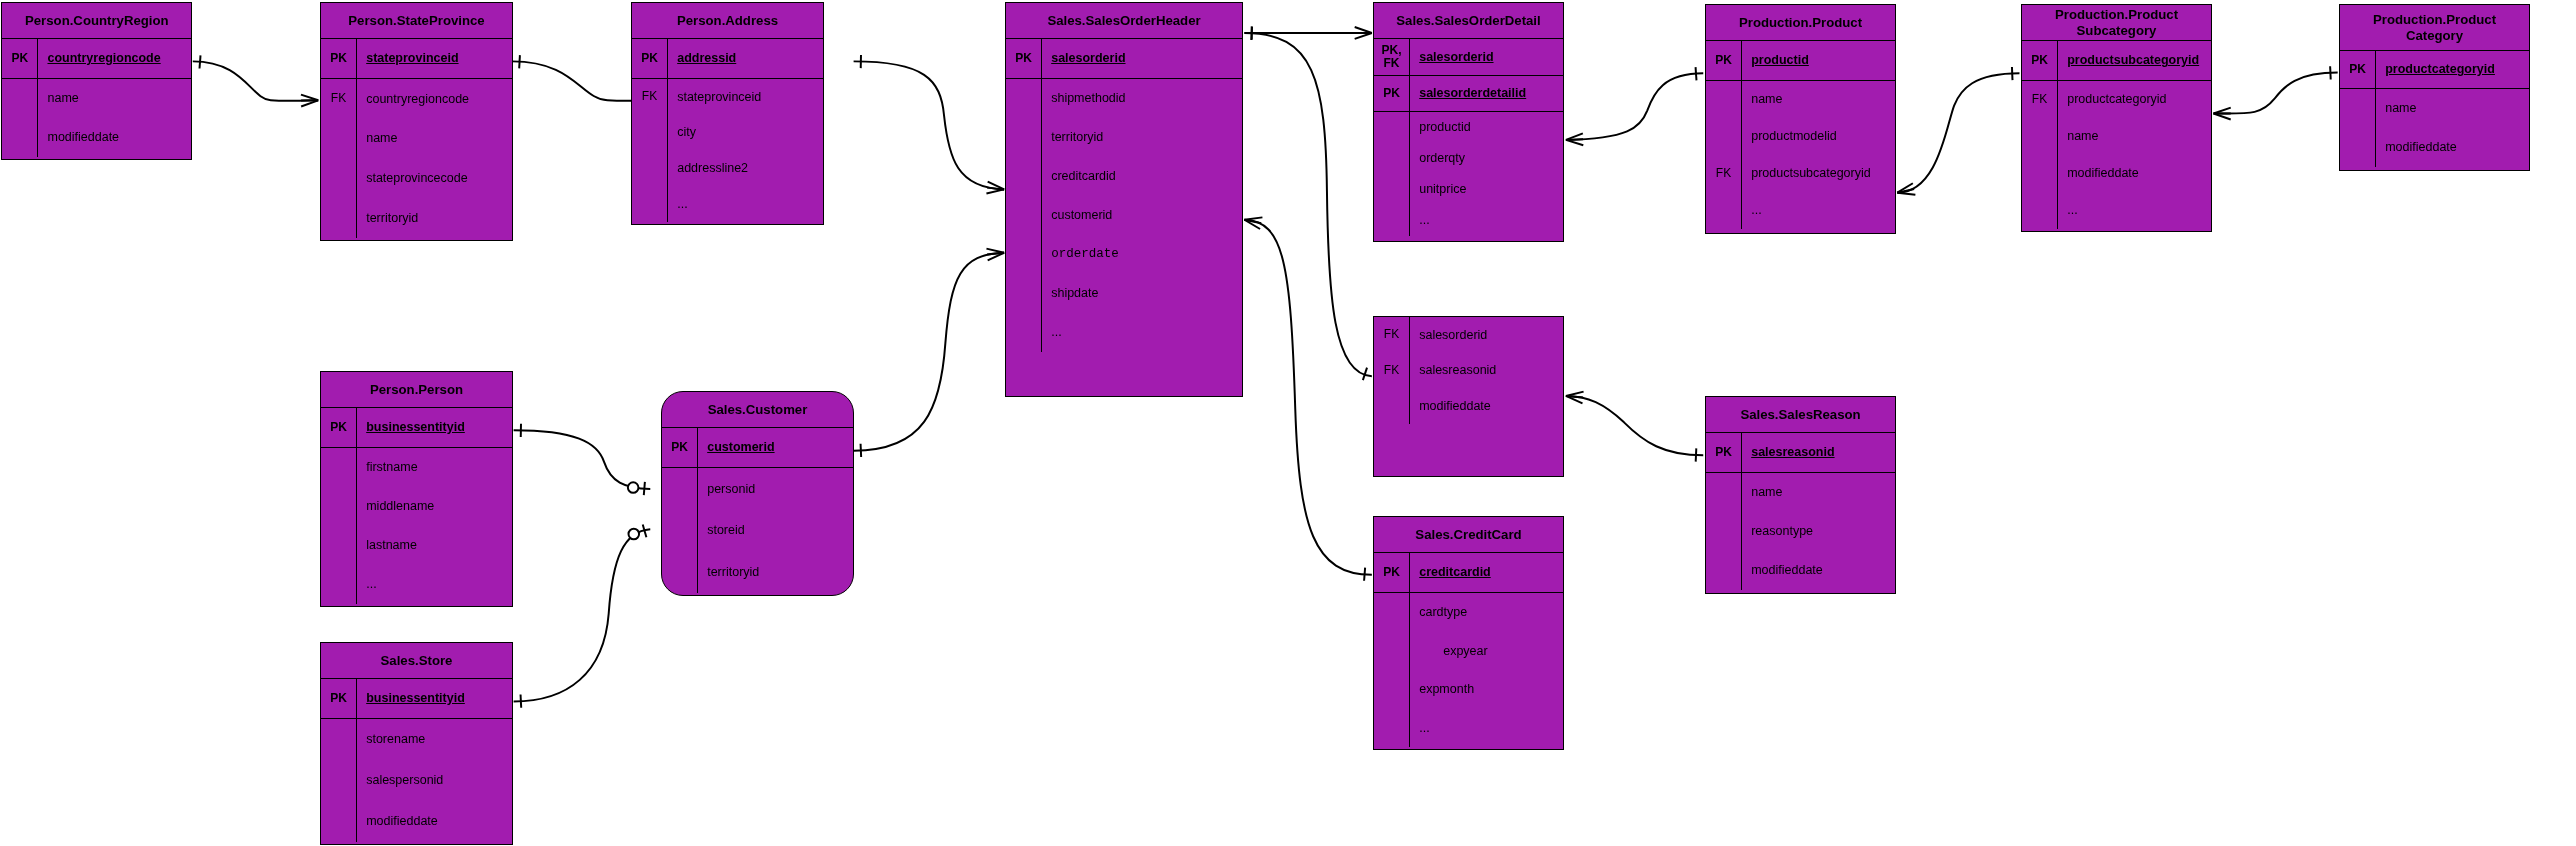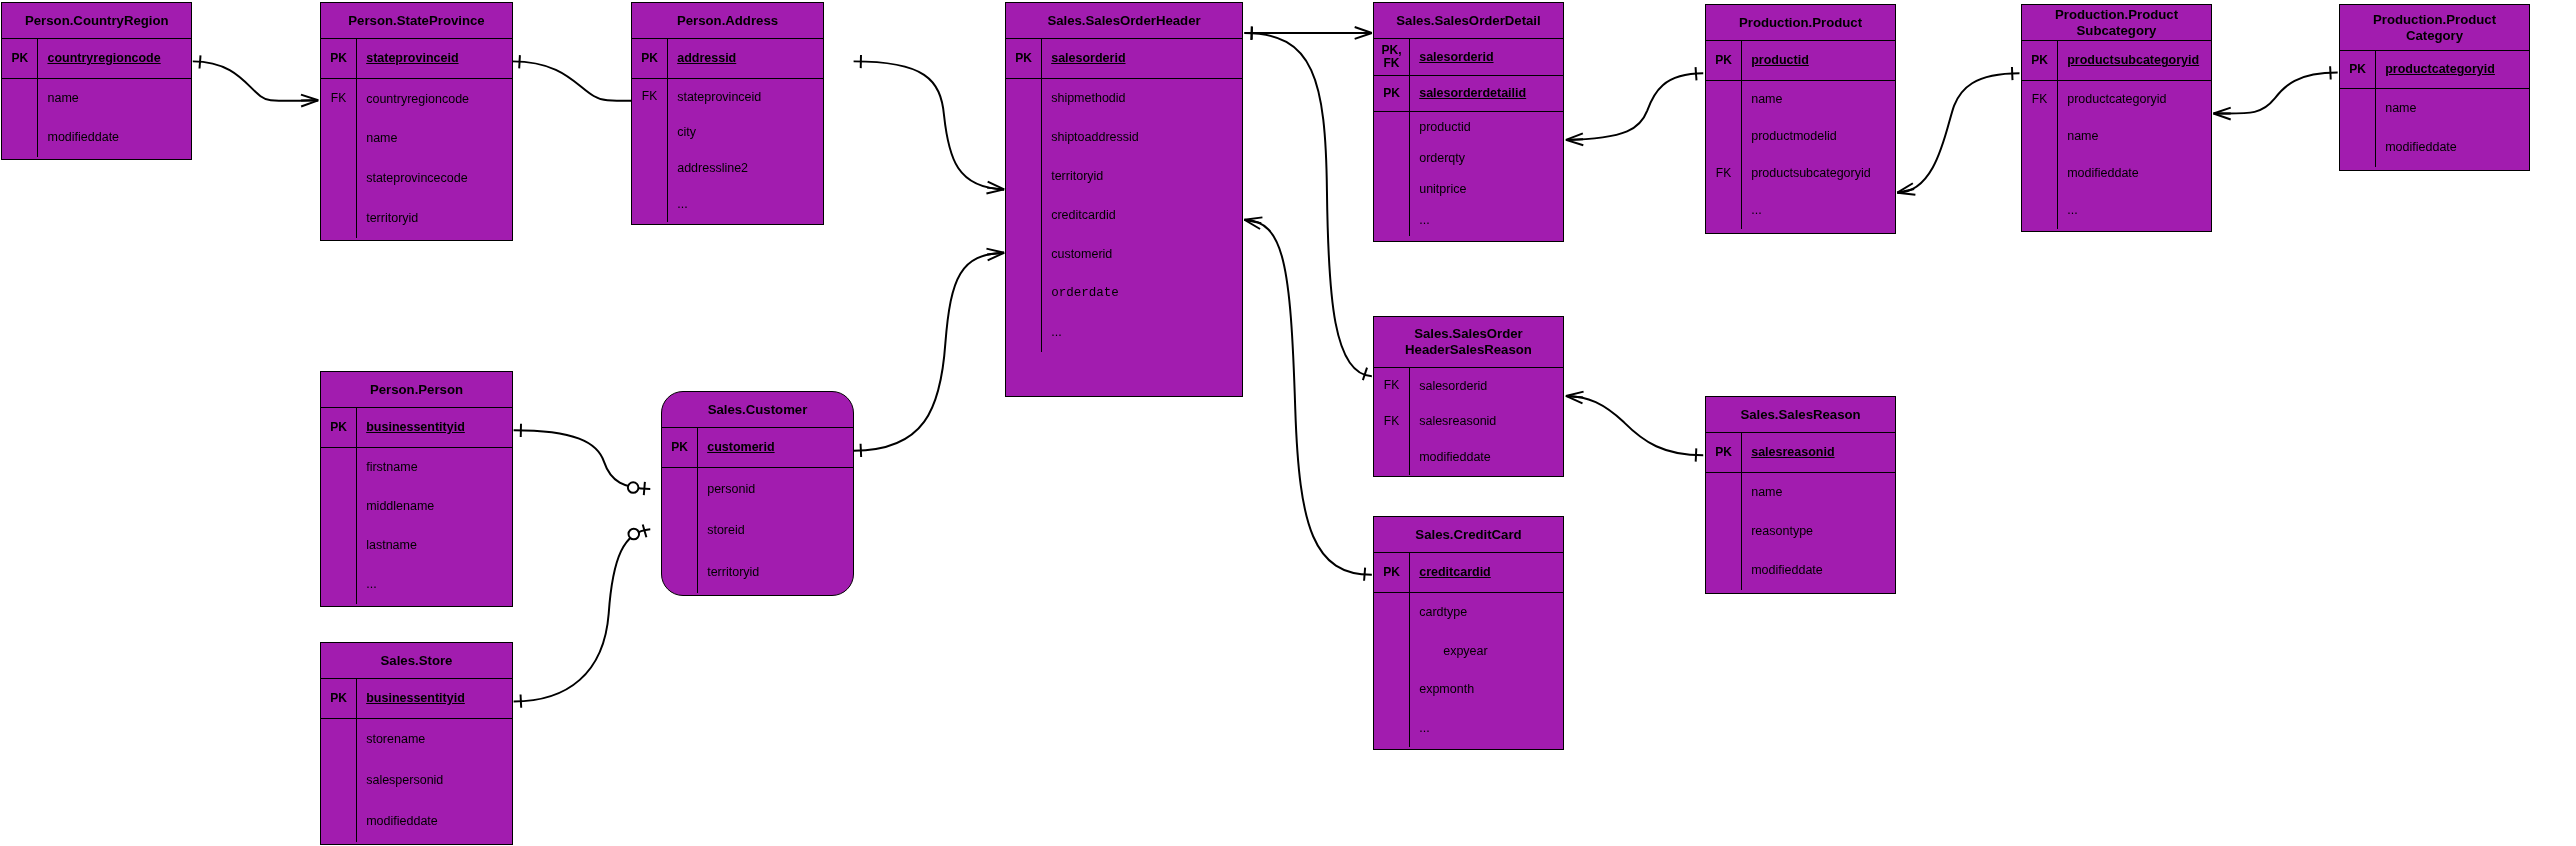--- a/index.html
+++ b/index.html
@@ -281,37 +281,37 @@
           <div class="key-cell pk">PK</div>
           <div class="name-cell pkname">salesorderid</div>
         </div>
         <div class="body-group" style="height: 315px;">
           <div class="attr-row nosep" style="height: 39px;">
             <div class="key-cell"></div>
             <div class="name-cell">shipmethodid</div>
           </div>
           <div class="attr-row nosep" style="height: 39px;">
             <div class="key-cell"></div>
-            <div class="name-cell">shiptoaddressid</div>
-          </div>
-          <div class="attr-row nosep" style="height: 39px;">
-            <div class="key-cell"></div>
             <div class="name-cell">territoryid</div>
           </div>
           <div class="attr-row nosep" style="height: 39px;">
             <div class="key-cell"></div>
             <div class="name-cell">creditcardid</div>
           </div>
           <div class="attr-row nosep" style="height: 39px;">
             <div class="key-cell"></div>
             <div class="name-cell">customerid</div>
           </div>
           <div class="attr-row nosep" style="height: 39px; font-family: Liberation Mono, monospace;">
             <div class="key-cell"></div>
             <div class="name-cell">orderdate</div>
+          </div>
+          <div class="attr-row nosep" style="height: 39px;">
+            <div class="key-cell"></div>
+            <div class="name-cell">shipdate</div>
           </div>
           <div class="attr-row nosep" style="height: 39px;">
             <div class="key-cell"></div>
             <div class="name-cell">...</div>
           </div>
         </div>
       </div>
       <div class="entity-box" style="left: 1373px; top: 2px; width: 191px; height: 240px;">
         <div class="entity-title" style="height: 36px;">Sales.SalesOrderDetail</div>
         <div class="attr-row" style="height: 37px;">
@@ -472,22 +472,20 @@
             <div class="key-cell"></div>
             <div class="name-cell">salespersonid</div>
           </div>
           <div class="attr-row nosep" style="height: 41px;">
             <div class="key-cell"></div>
             <div class="name-cell">modifieddate</div>
           </div>
         </div>
       </div>
       <div class="entity-box" style="left: 1373px; top: 316px; width: 191px; height: 161px;">
-        <div class="entity-title" style="height: 51px;">Sales.SalesOrder
-HeaderSalesReason</div>
         <div class="body-group" style="height: 107px;">
           <div class="attr-row nosep" style="height: 36px;">
             <div class="key-cell">FK</div>
             <div class="name-cell">salesorderid</div>
           </div>
           <div class="attr-row nosep" style="height: 36px;">
             <div class="key-cell">FK</div>
             <div class="name-cell">salesreasonid</div>
           </div>
           <div class="attr-row nosep" style="height: 36px;">

